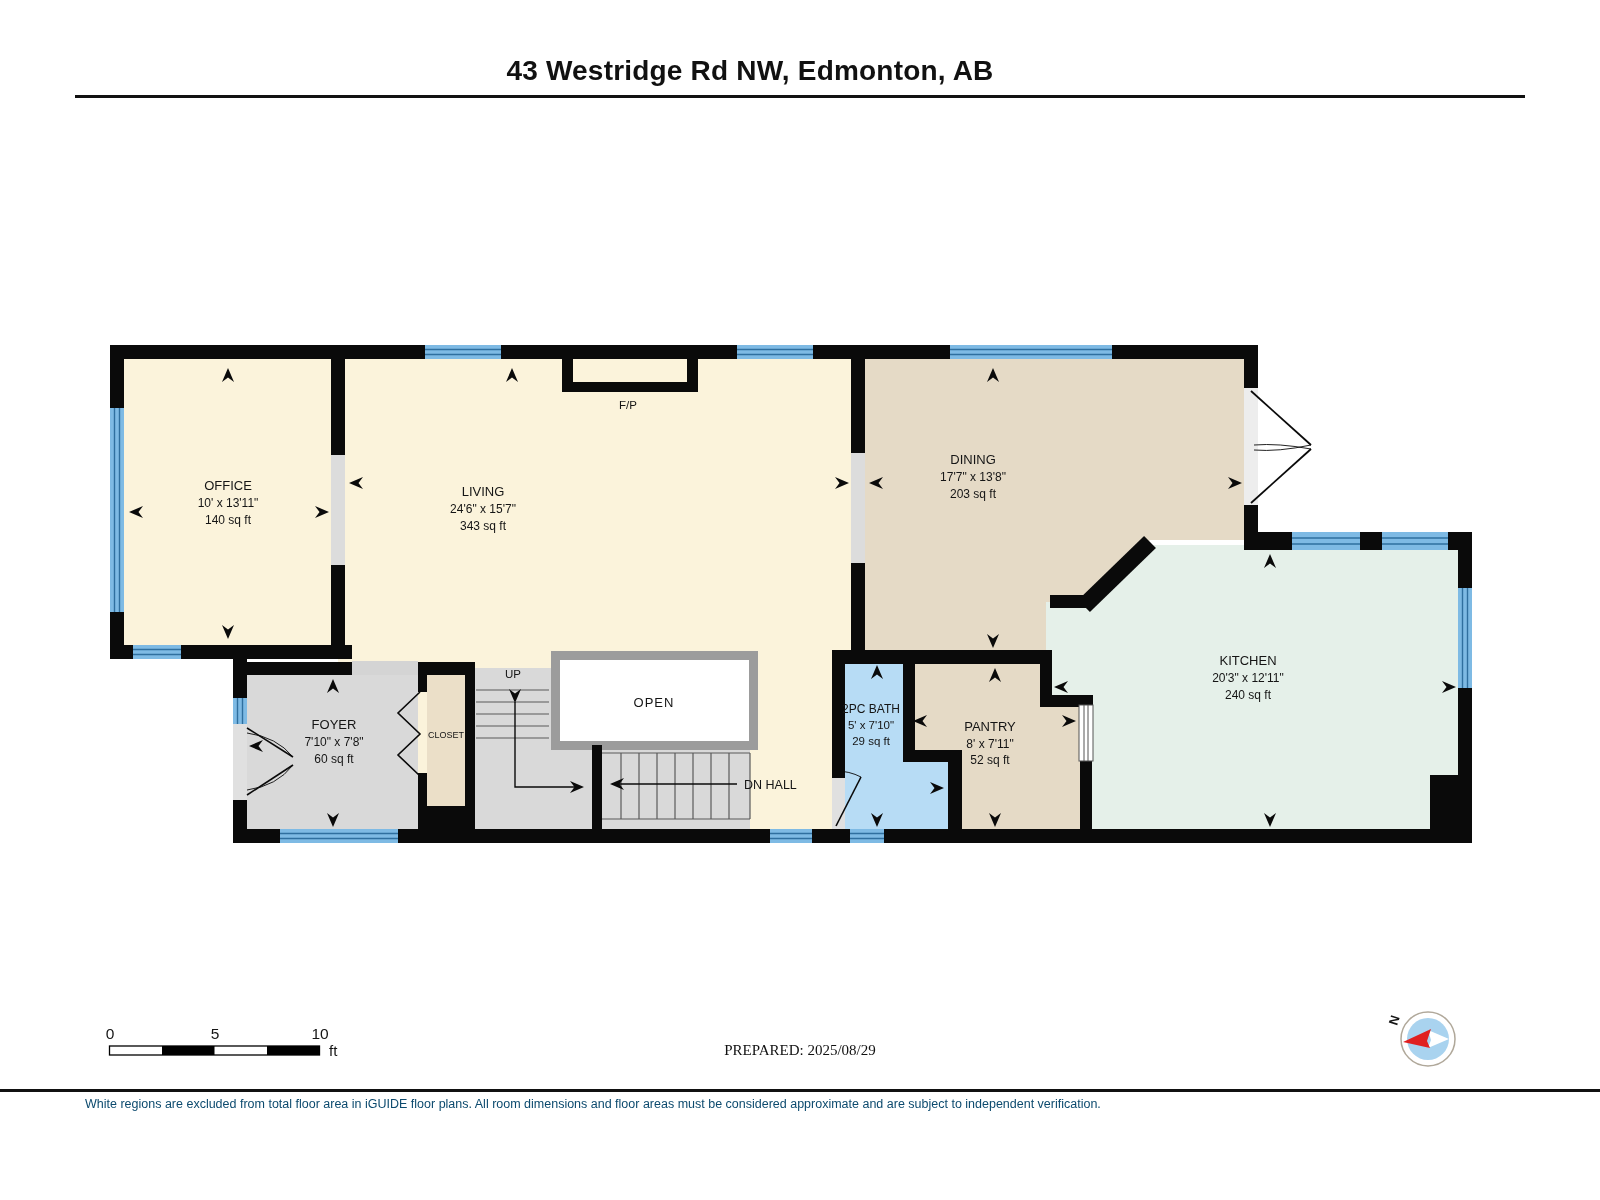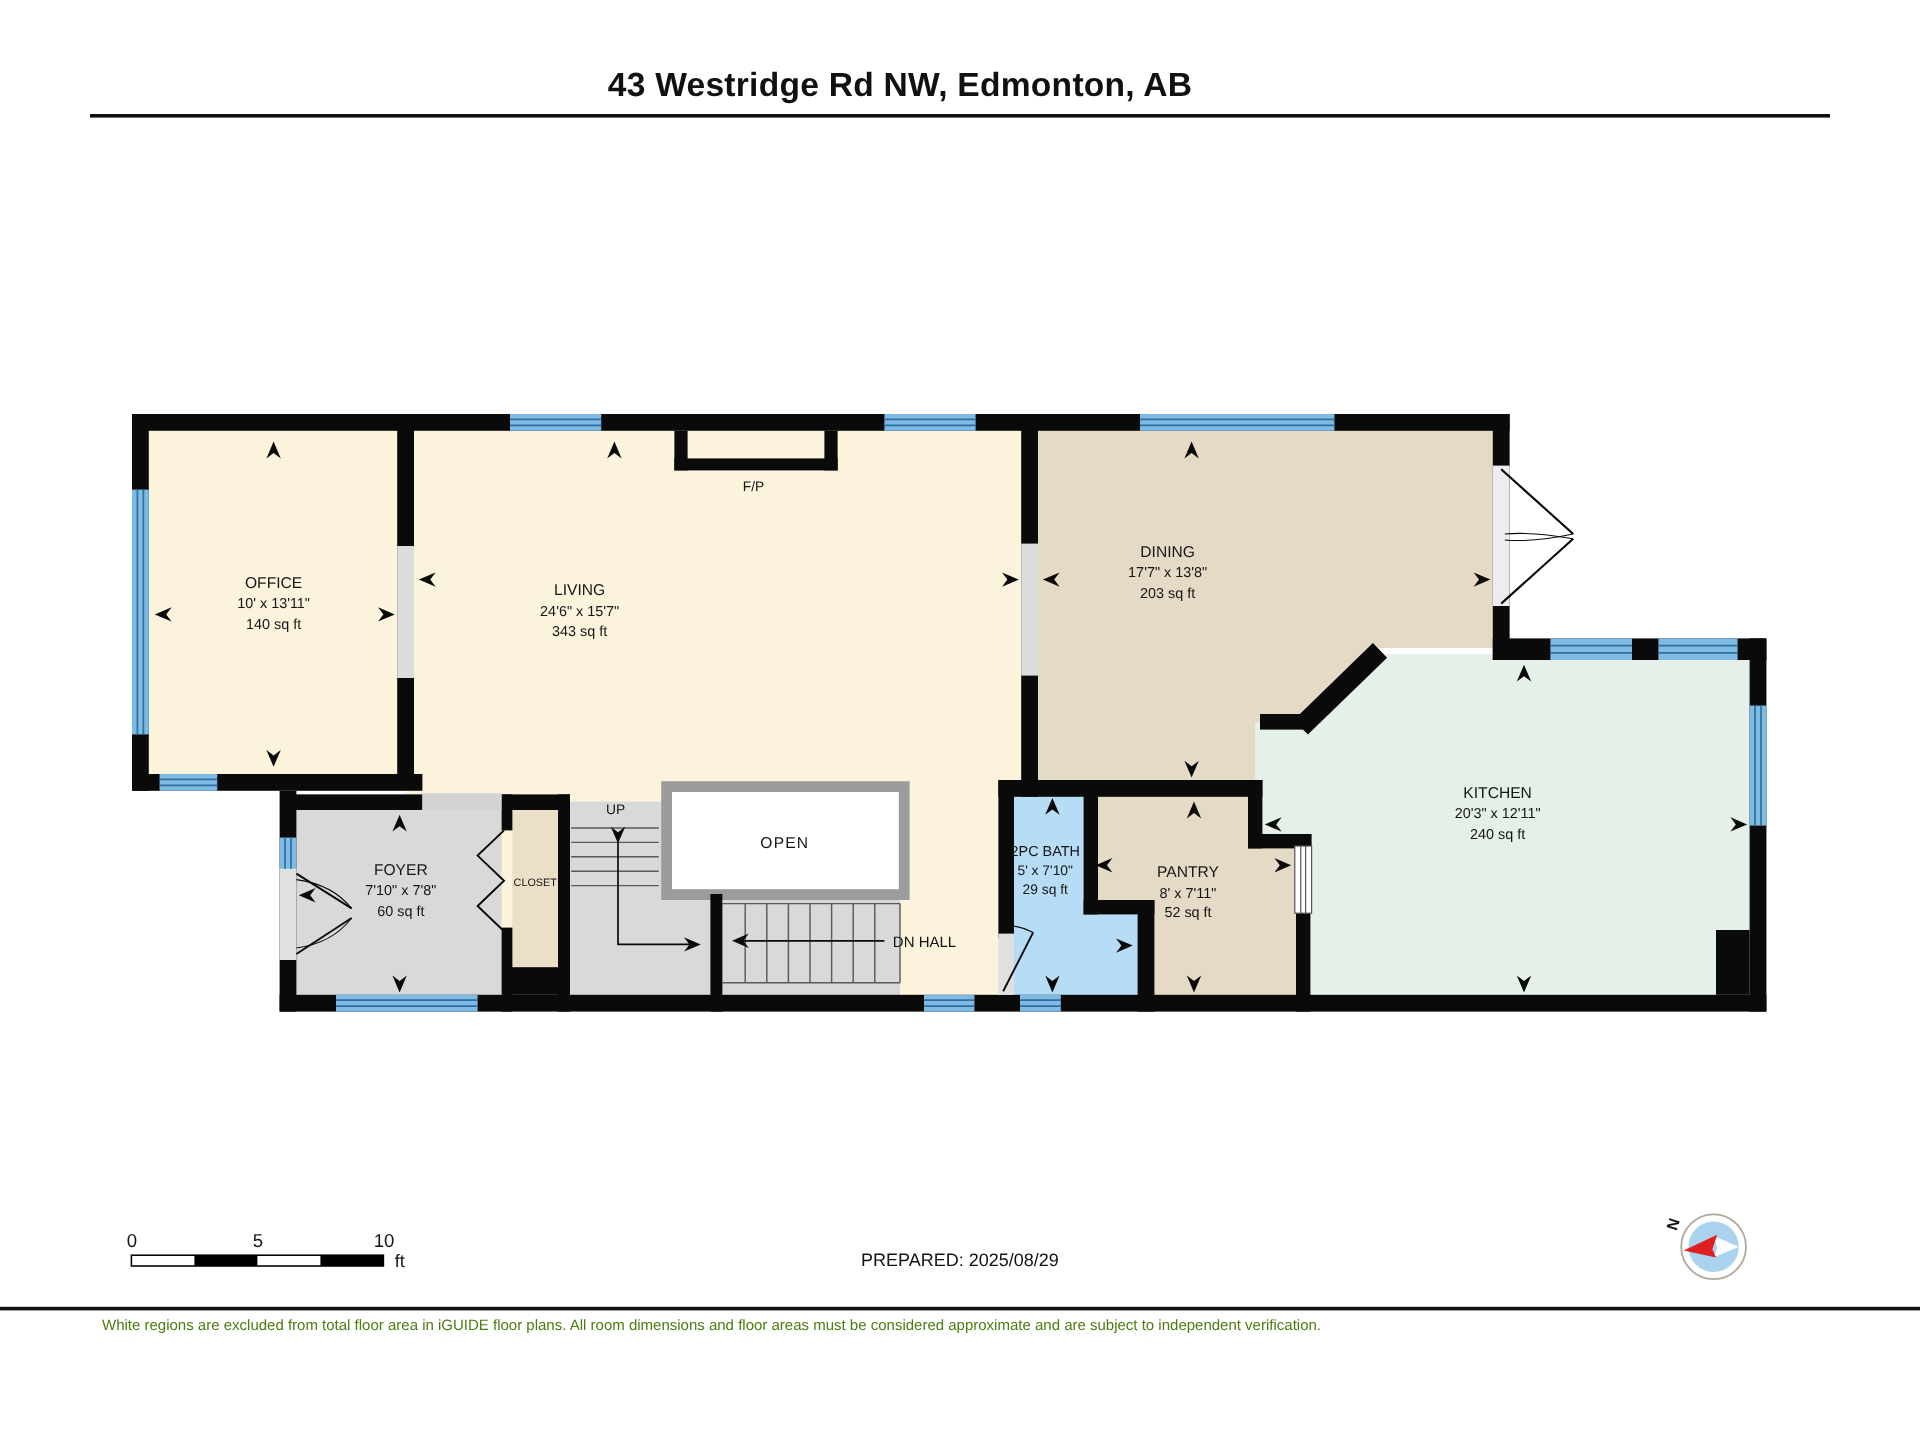--- a/index.html
+++ b/index.html
@@ -7,25 +7,25 @@
   .page{position:relative;width:1600px;height:1200px;background:#fff;overflow:hidden;}
   .title{position:absolute;top:55px;left:0;width:1500px;text-align:center;
          font-size:28px;font-weight:bold;letter-spacing:.2px;}
   .rule{position:absolute;top:95px;left:75px;width:1450px;height:3px;background:#111;}
   .stats{position:absolute;top:106px;left:0;width:1600px;display:flex;justify-content:center;}
   .stats-inner{display:flex;gap:16px;transform:translateX(47px);}
   .stats-label{font-weight:bold;font-size:15.5px;line-height:25px;}
   .stats-lines{font-size:15.5px;line-height:25px;}
   .plan-svg{position:absolute;top:0;left:0;}
   .prepared{position:absolute;top:1042px;left:0;width:1600px;text-align:center;
-            font-size:15px;font-weight:500;}
+            font-size:15px;font-weight:500;font-family:Liberation Serif, serif;}
   .scalebar{position:absolute;top:1024px;left:98px;}
   .compass{position:absolute;top:1003px;left:1388px;}
   .footrule{position:absolute;top:1089px;left:0;width:1600px;height:3px;background:#111;}
-  .disclaimer{position:absolute;top:1097px;left:85px;width:1400px;font-size:12.5px;color:#4d7c0f;}
+  .disclaimer{position:absolute;top:1097px;left:85px;width:1400px;font-size:12.5px;color:#0c4a6e;}
   svg text{font-family:"Liberation Sans", sans-serif;fill:#151515;}
 </style>
 </head>
 <body>
 
 <div class="page">
 
   <div class="title">43 Westridge Rd NW, Edmonton, AB</div>
   <div class="rule"></div>
 

